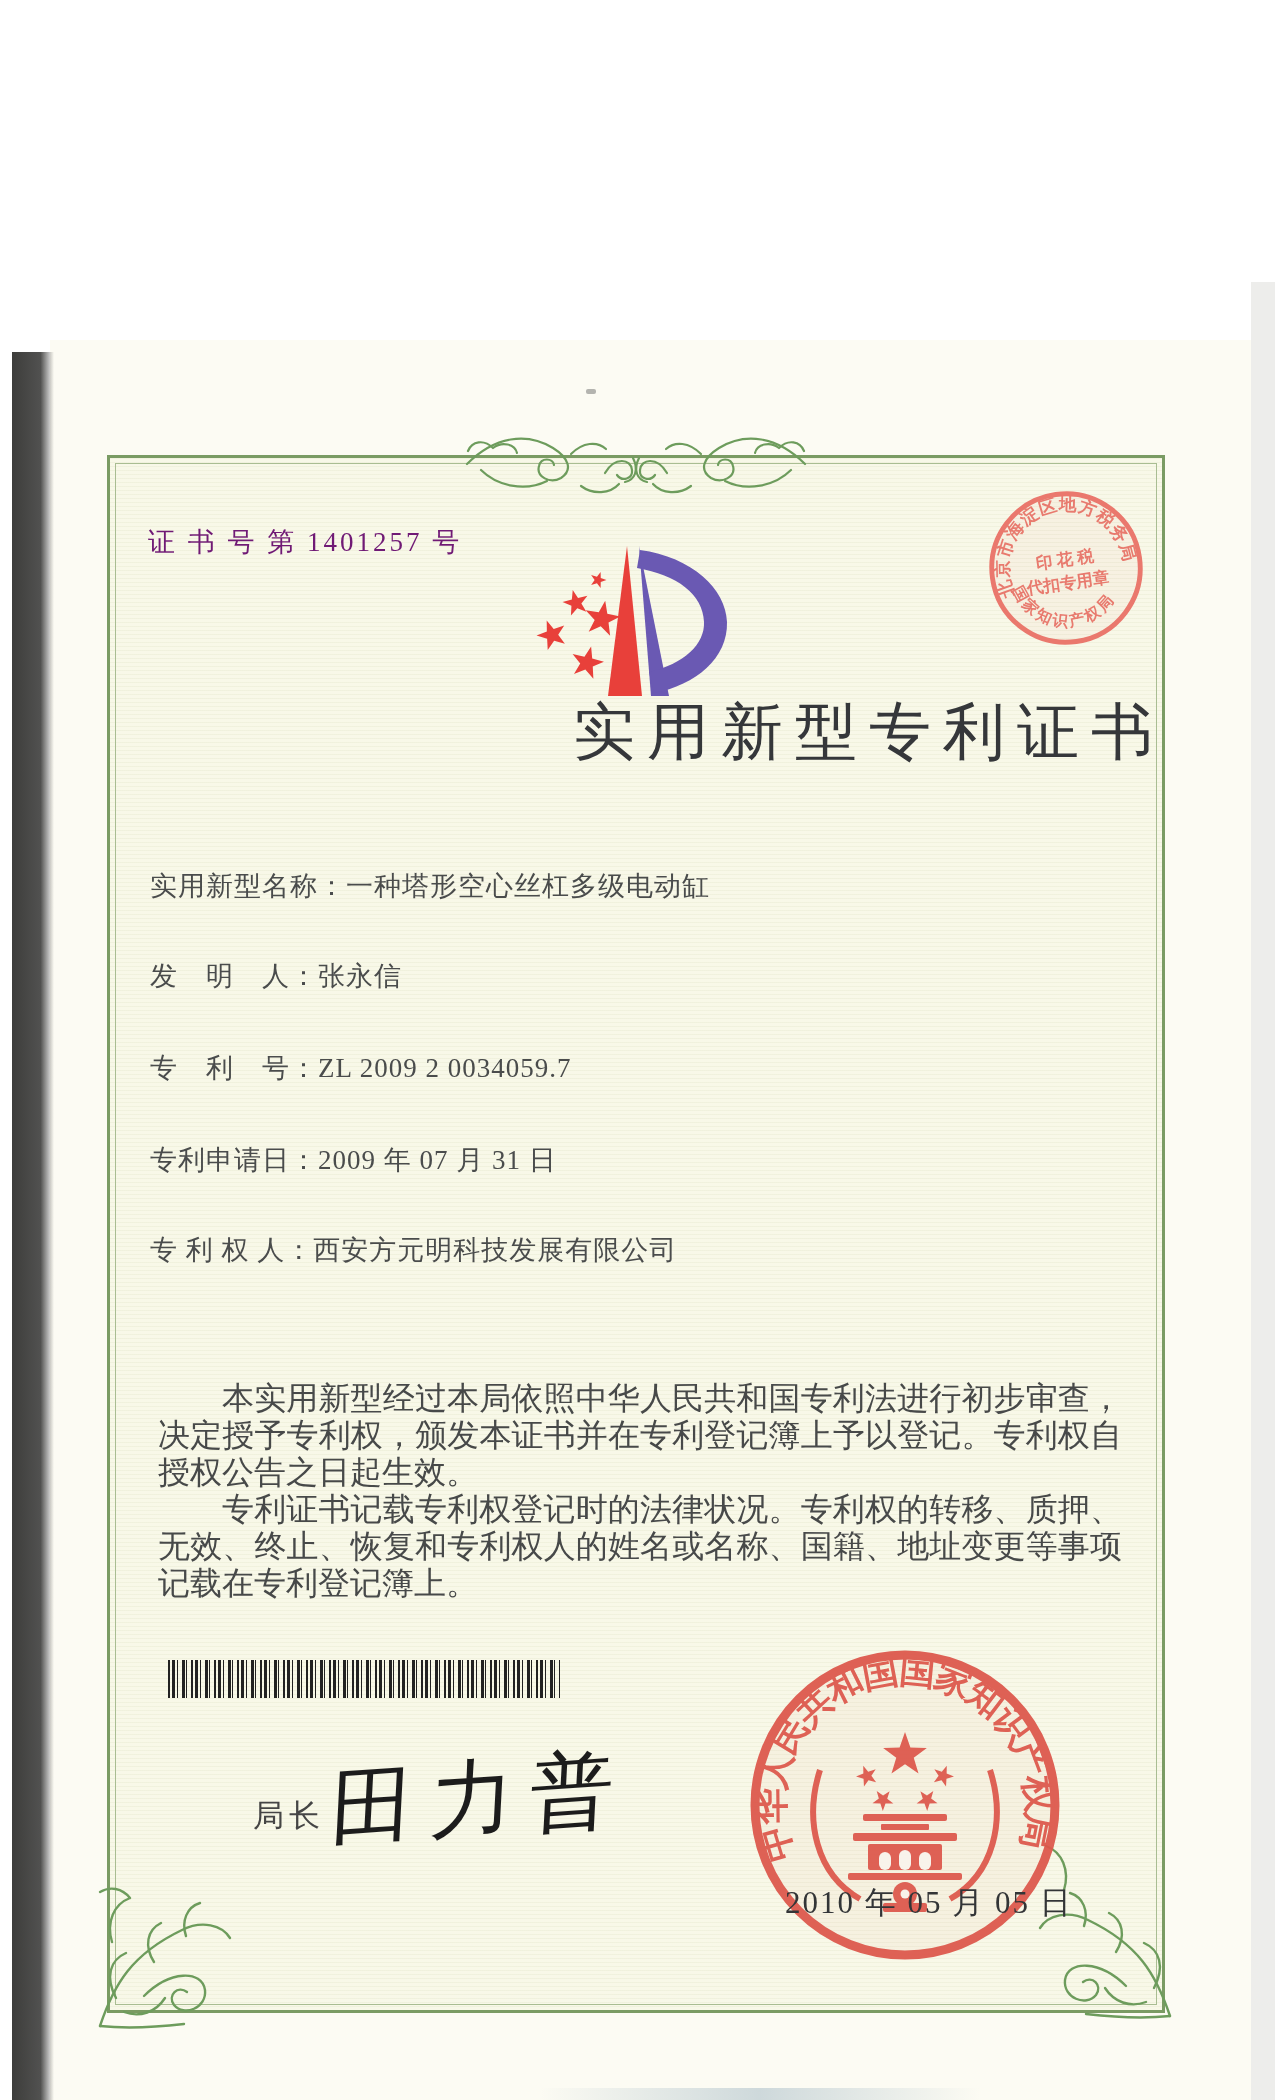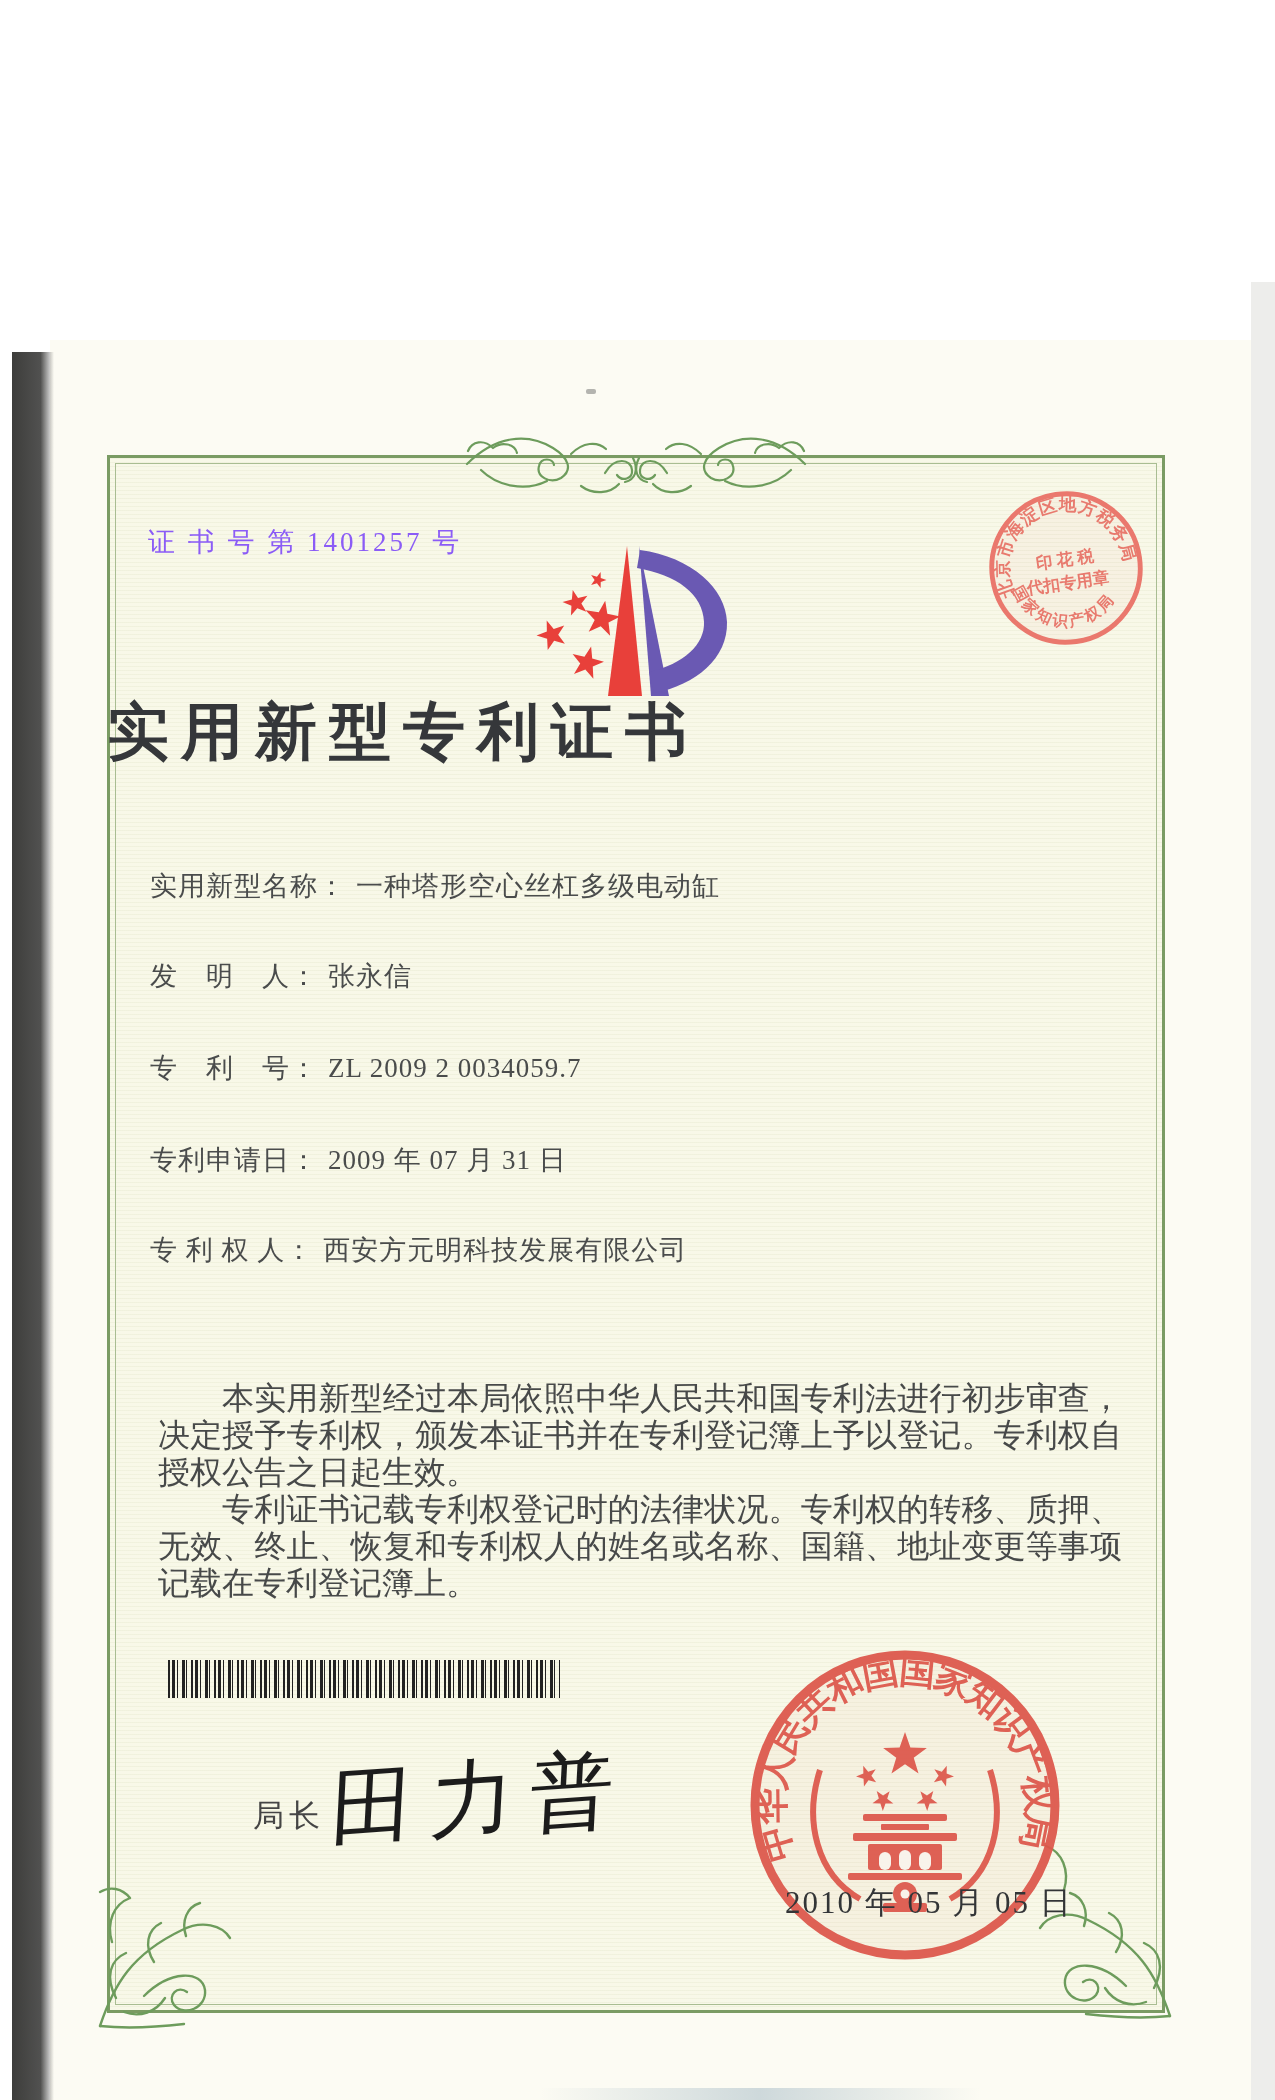--- a/index.html
+++ b/index.html
@@ -17,25 +17,25 @@
   .sheet{position:absolute;left:50px;top:340px;width:1205px;height:1760px;background:#fcfbf3;}
   
   .frame{position:absolute;left:107px;top:455px;width:1058px;height:1558px;
          border:3px solid #7a9b63;box-sizing:border-box;
          background:#f8f8e8;
          background-image:repeating-linear-gradient(180deg,rgba(176,186,128,.10) 0 1px,rgba(0,0,0,0) 1px 4px);}
   .frame-inner{position:absolute;left:5px;top:5px;right:5px;bottom:5px;
          border:1px solid #a9bd92;}
   .speck{position:absolute;background:#8e8e8a;opacity:.65;border-radius:2px;}
   
-  .cert-no{position:absolute;left:148px;top:524px;font-size:27px;color:#8b5cf6;letter-spacing:3px;}
-  .title{position:absolute;left:107px;top:690px;width:1058px;text-align:left;
-         font-size:62px;font-weight:700;color:#35373a;letter-spacing:12px;}
+  .cert-no{position:absolute;left:148px;top:524px;font-size:27px;color:#701a75;letter-spacing:3px;}
+  .title{position:absolute;left:107px;top:690px;width:1058px;text-align:right;
+         font-size:62px;font-weight:400;color:#35373a;letter-spacing:12px;}
   .field{position:absolute;left:150px;font-size:27px;color:#4a4c4c;letter-spacing:1px;white-space:nowrap;}
-  .field .lab{margin-right:10px;}
+  .field .lab{}
   .body-text{position:absolute;left:158px;top:1380px;width:964px;}
   .body-text p{margin:0;text-indent:2em;font-size:32px;line-height:37px;
                text-align:justify;color:#474949;}
   .barcode{position:absolute;left:168px;top:1660px;width:392px;height:38px;
     background:repeating-linear-gradient(90deg,
       #222 0 2px,rgba(0,0,0,0) 2px 4px,
       #222 4px 7px,rgba(0,0,0,0) 7px 9px,
       #222 9px 10px,rgba(0,0,0,0) 10px 14px,
       #222 14px 17px,rgba(0,0,0,0) 17px 18px,
       #222 18px 19px,rgba(0,0,0,0) 19px 23px);}

